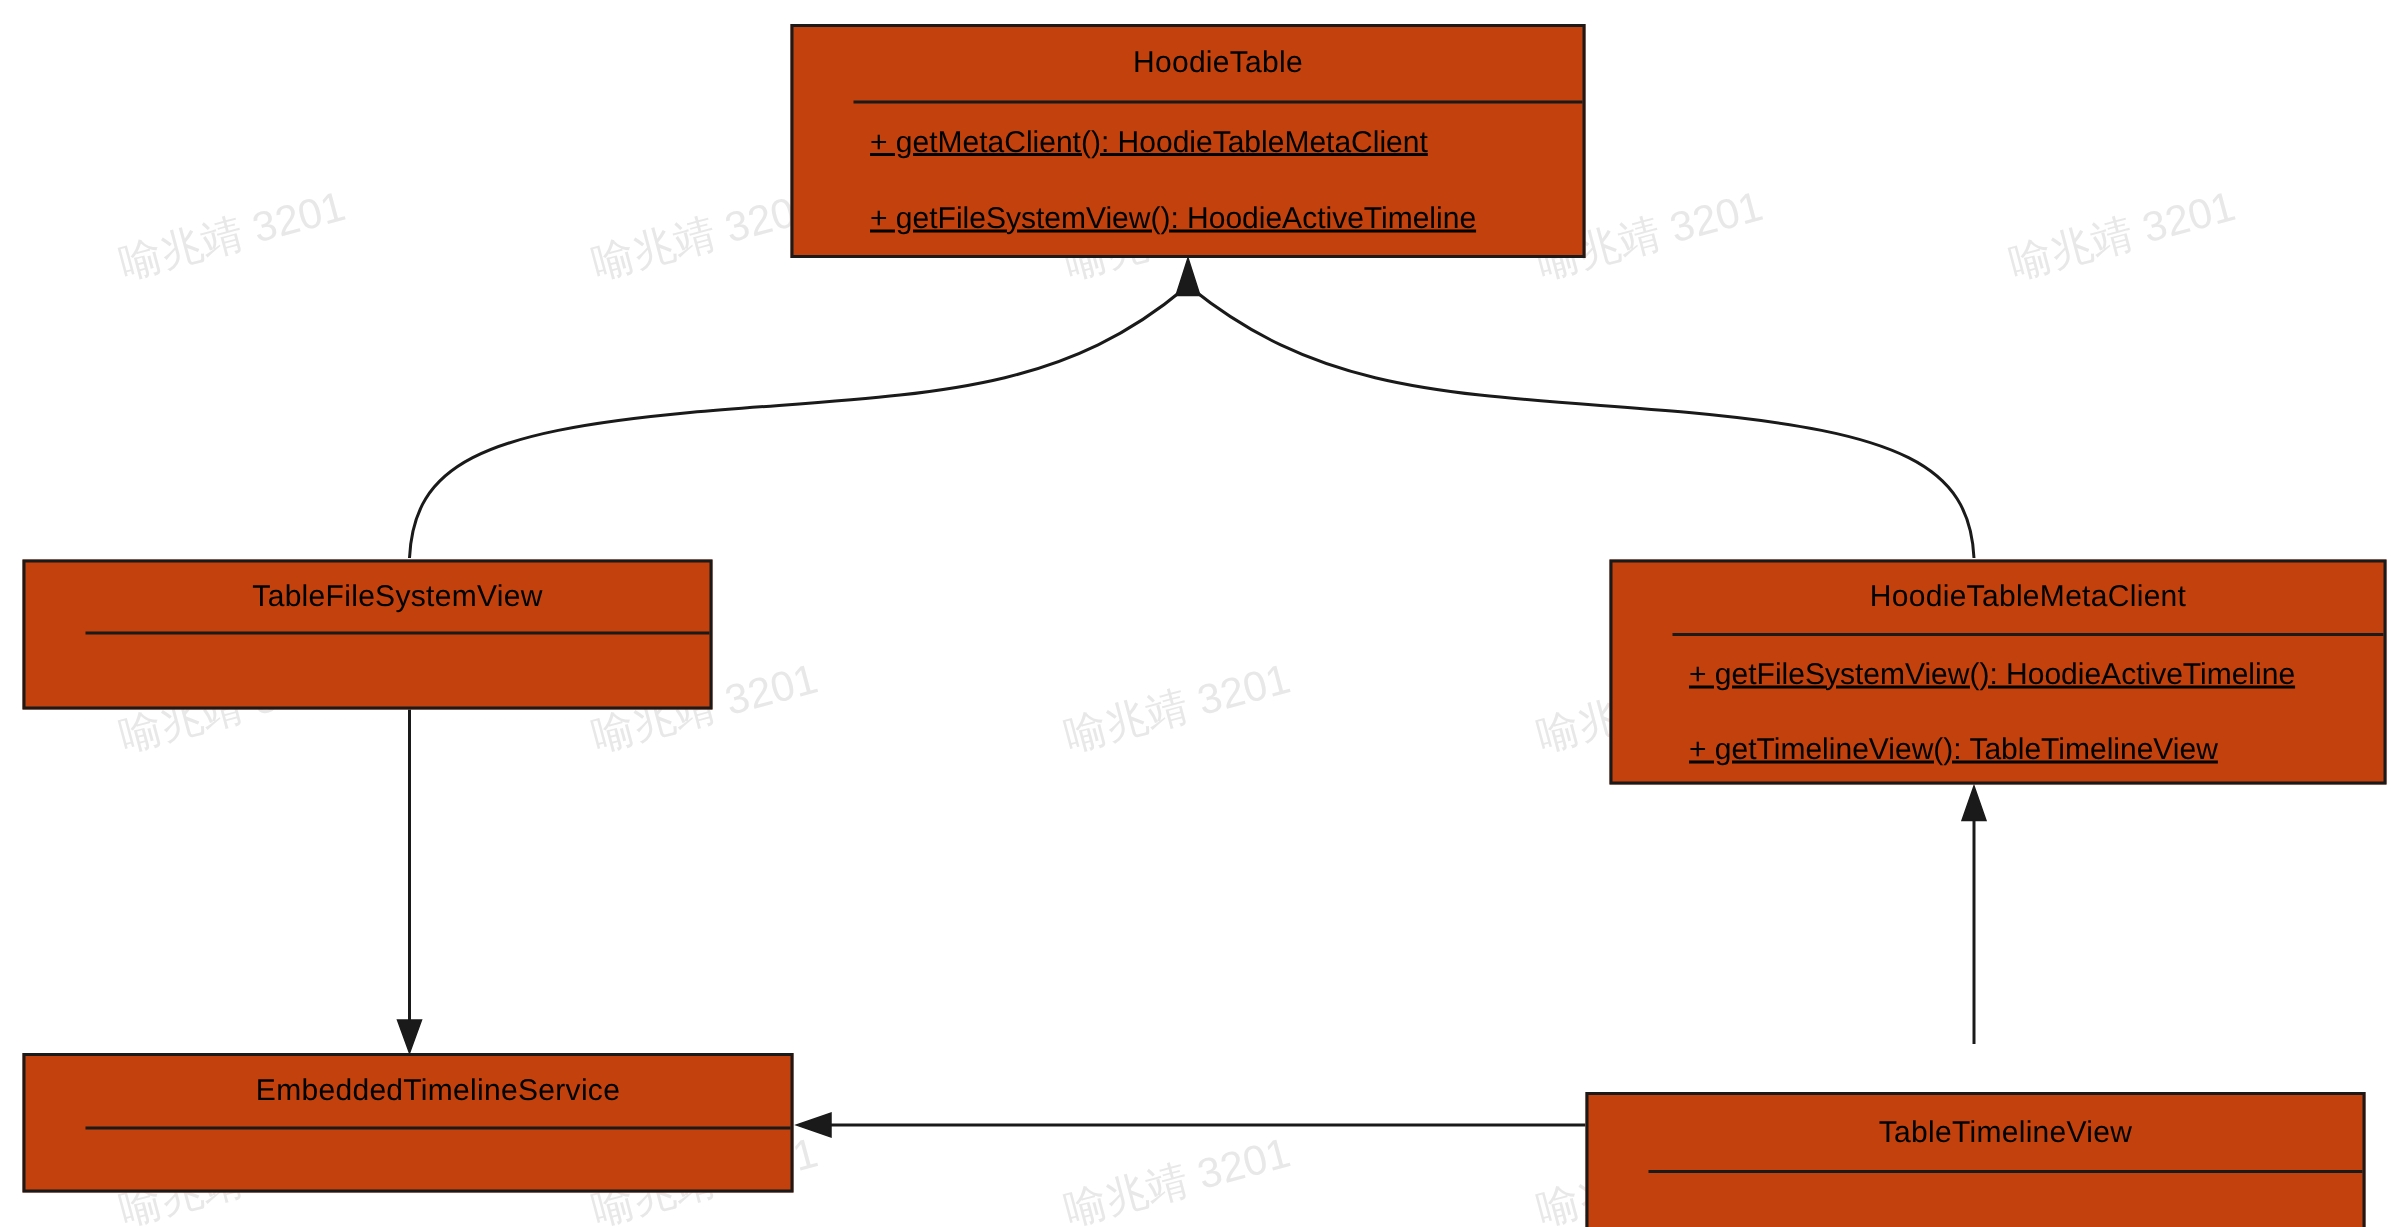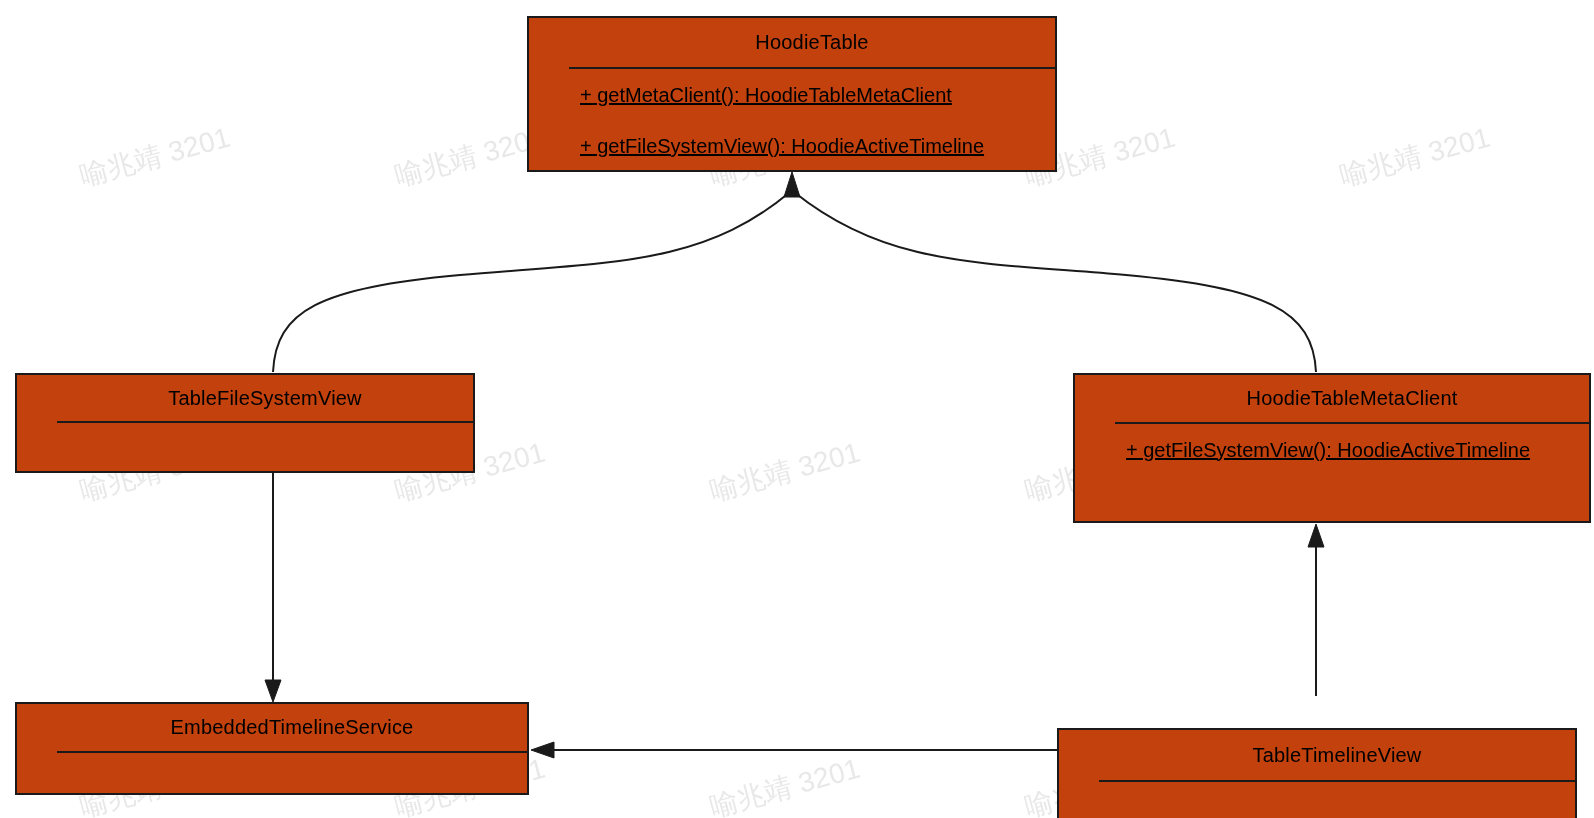--- a/index.html
+++ b/index.html
@@ -145,20 +145,21 @@
 
   <div class="uml" id="class-table-file-system-view">
     <div class="title">TableFileSystemView</div>
     <div class="empty-compartment"></div>
   </div>
 
   <div class="uml" id="class-hoodie-table-meta-client">
     <div class="title">HoodieTableMetaClient</div>
     <div class="members">
       <div class="member-row">+ getFileSystemView(): HoodieActiveTimeline</div>
+      <div class="member-row">+ getTimelineView(): TableTimelineView</div>
     </div>
   </div>
 
   <div class="uml" id="class-embedded-timeline-service">
     <div class="title">EmbeddedTimelineService</div>
     <div class="empty-compartment"></div>
   </div>
 
   <div class="uml" id="class-table-timeline-view">
     <div class="title">TableTimelineView</div>

